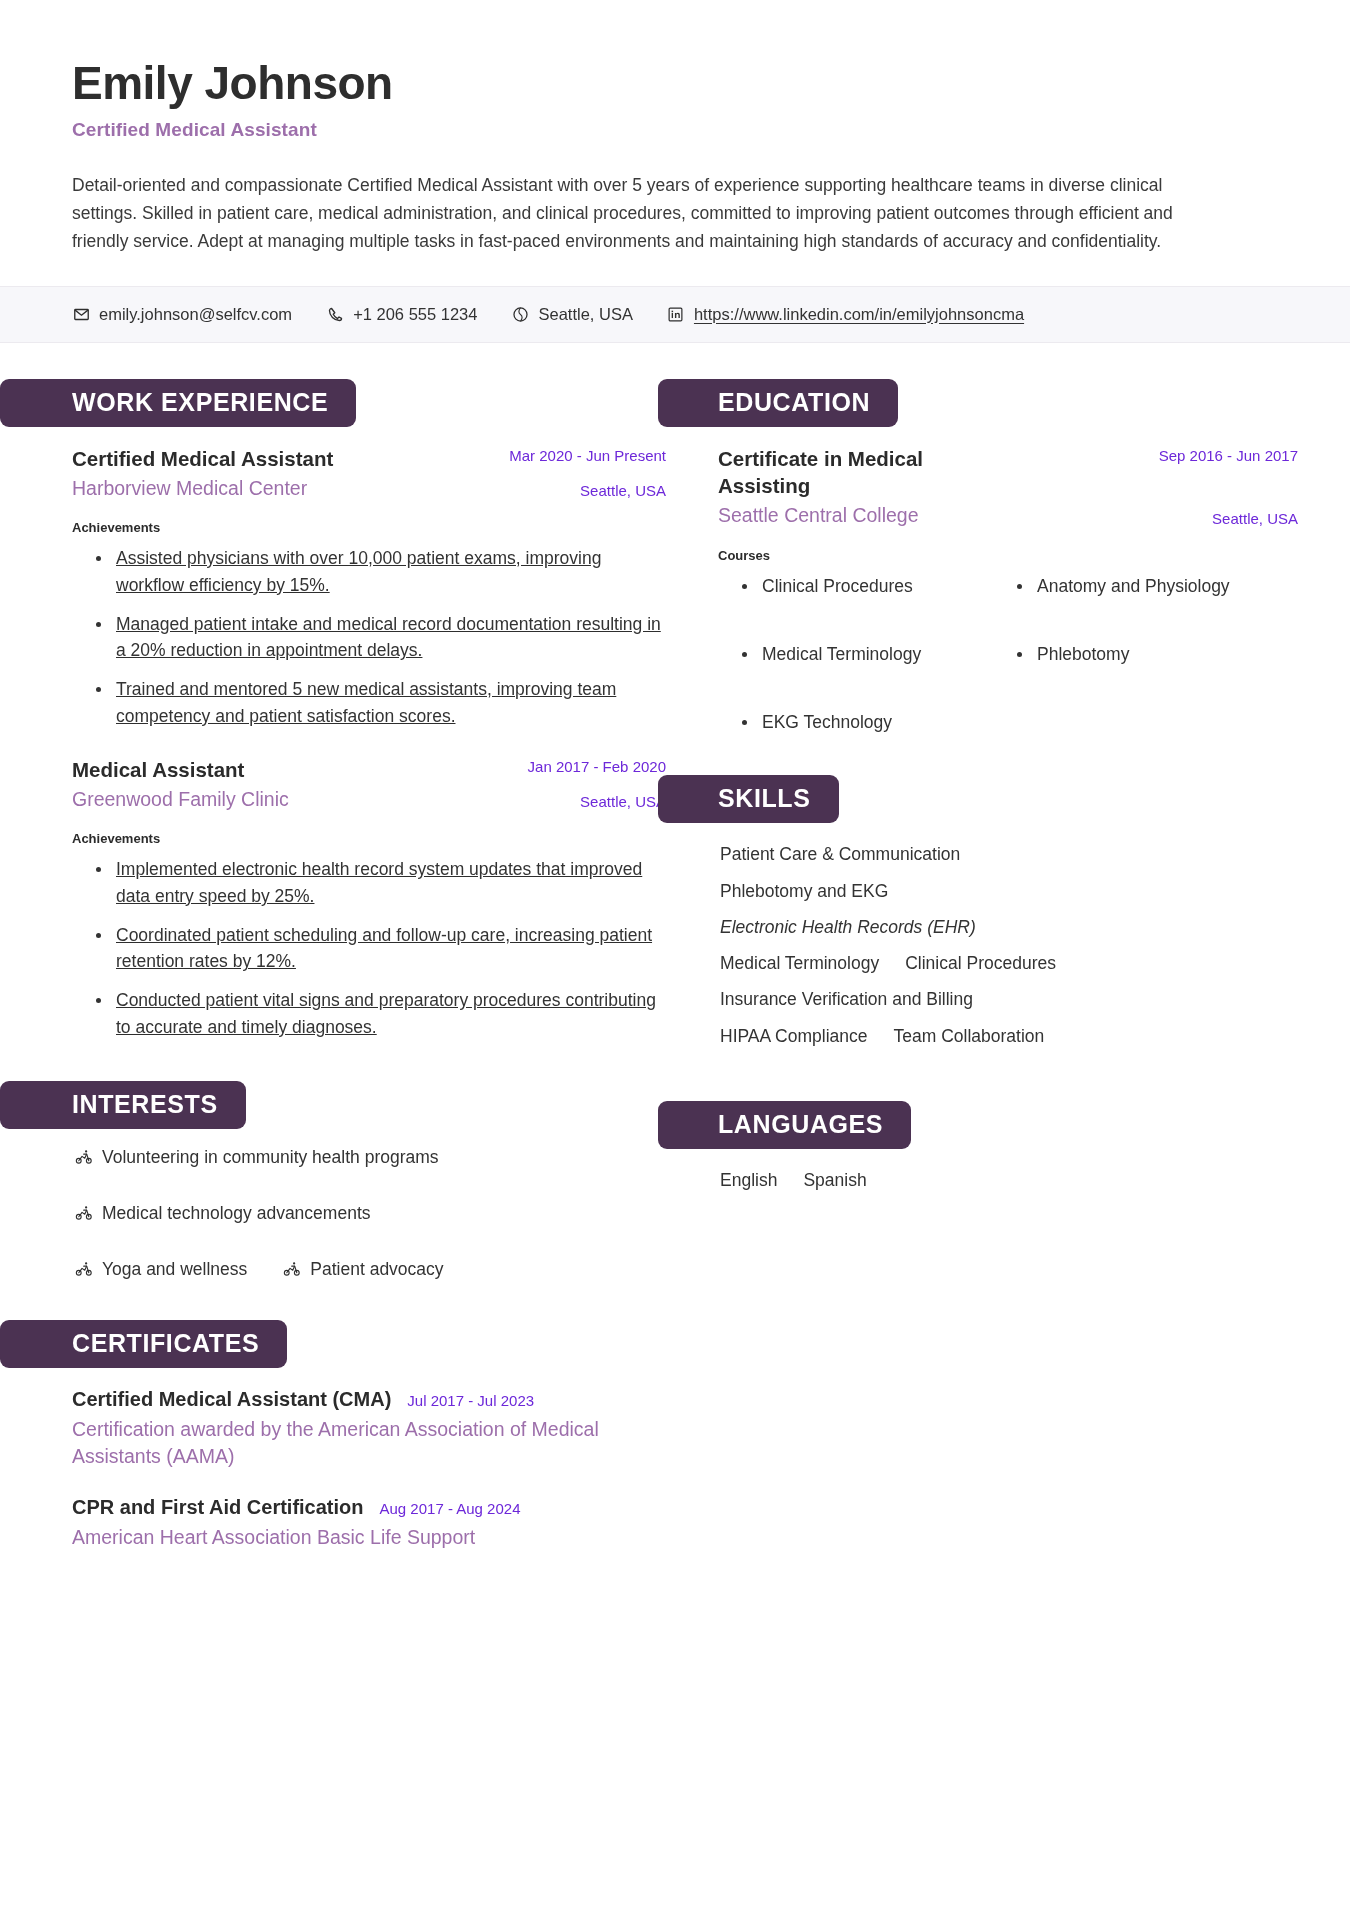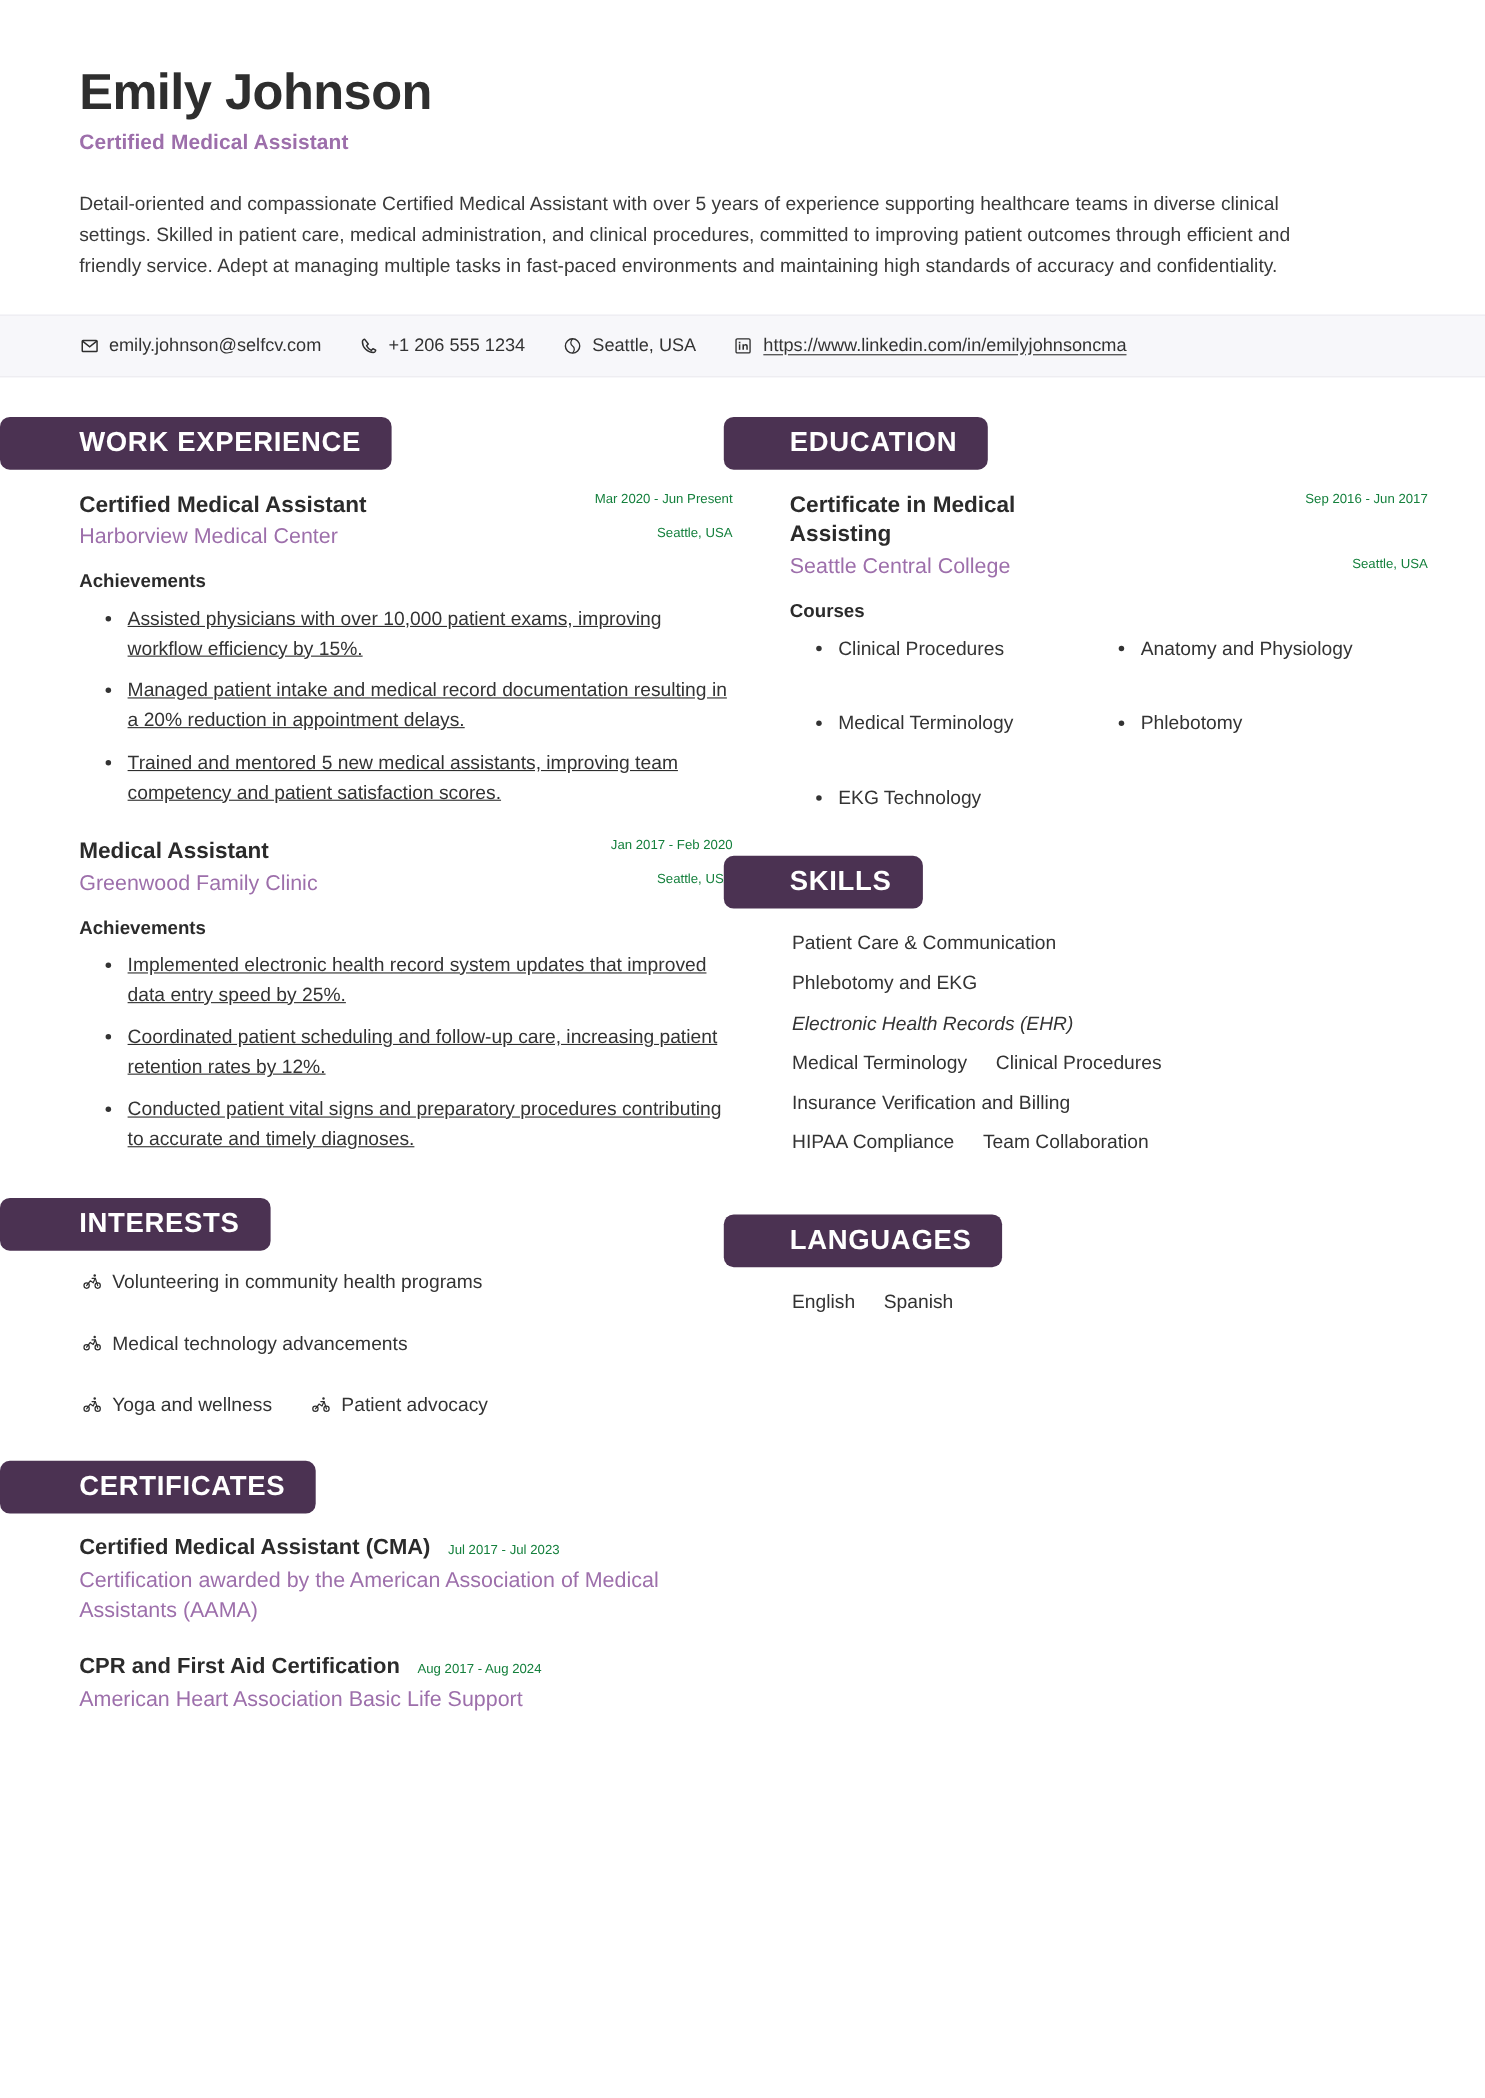--- a/index.html
+++ b/index.html
@@ -143,29 +143,29 @@
 
   .entry-org {
     font-size: 19.5px;
     color: #9d6fab;
     margin-top: 4px;
     line-height: 1.3;
   }
 
   .entry-date,
   .entry-loc {
-    font-size: 12px;
-    color: #15803d;
+    font-size: 15px;
+    color: #6d28d9;
     white-space: nowrap;
     line-height: 1.45;
   }
   .entry-loc { margin-top: 14px; }
 
   .sub-label {
-    font-size: 17px;
+    font-size: 13px;
     font-weight: 700;
     color: #2b2b2b;
     margin-top: 18px;
   }
 
   ul.bullets {
     margin: 10px 0 0 0;
     padding-left: 44px;
     list-style: none;
     text-decoration: underline;

